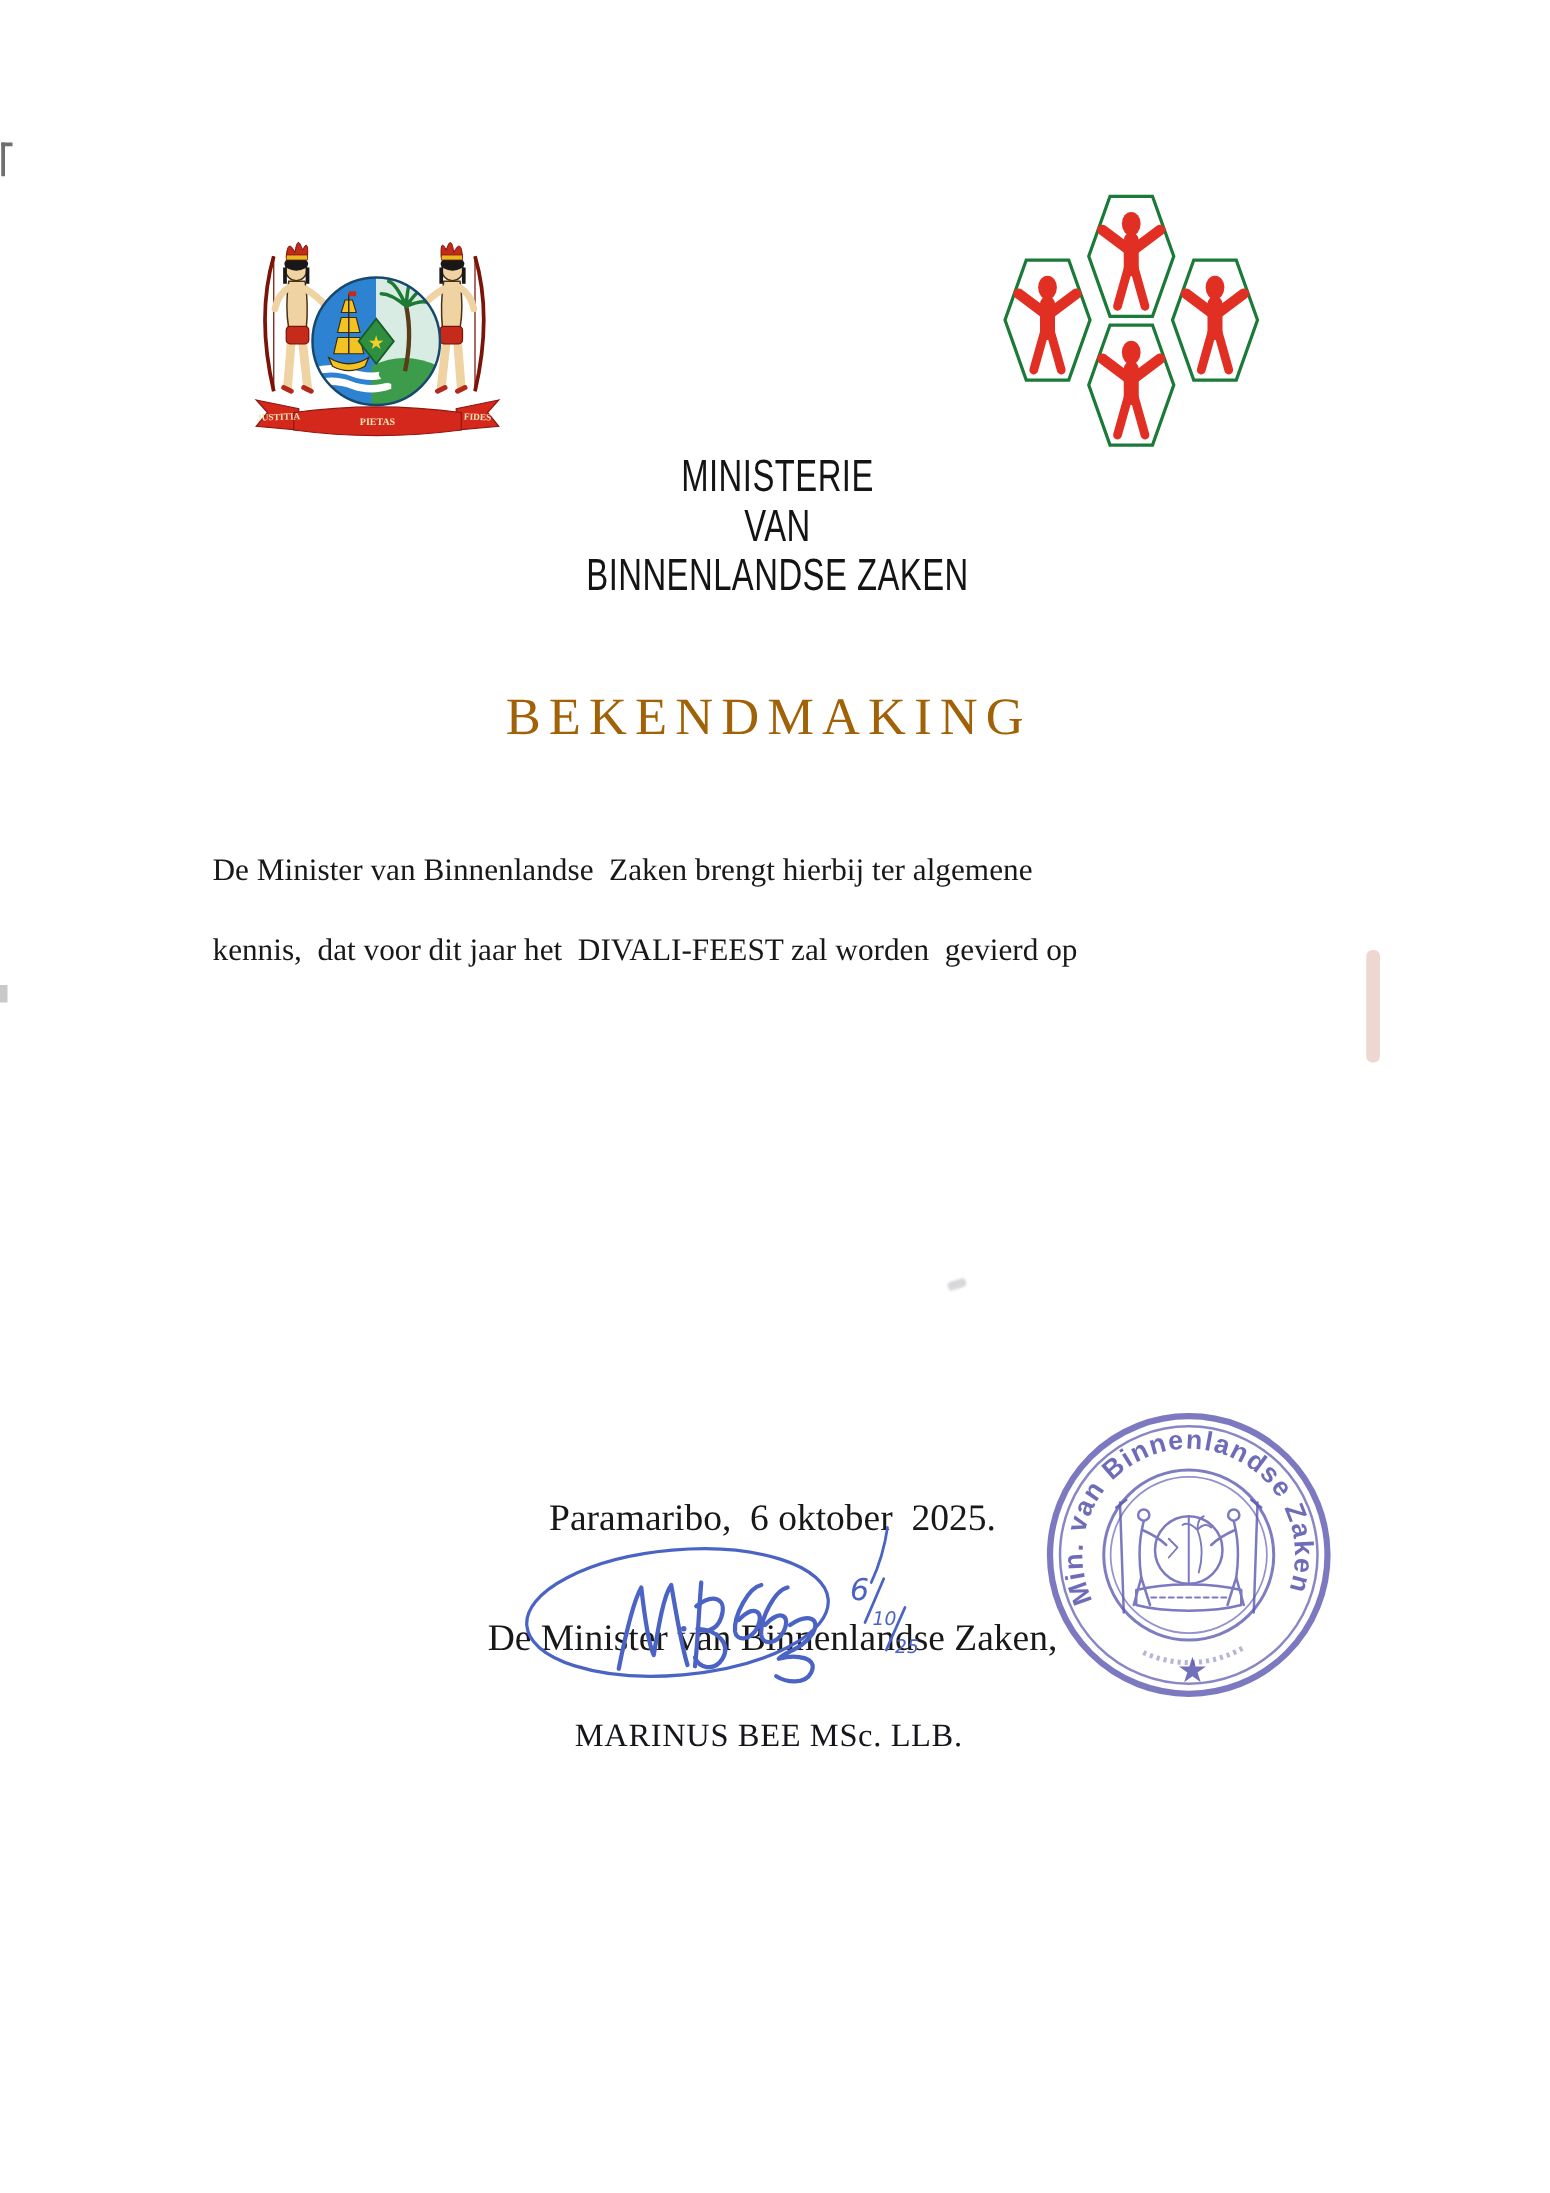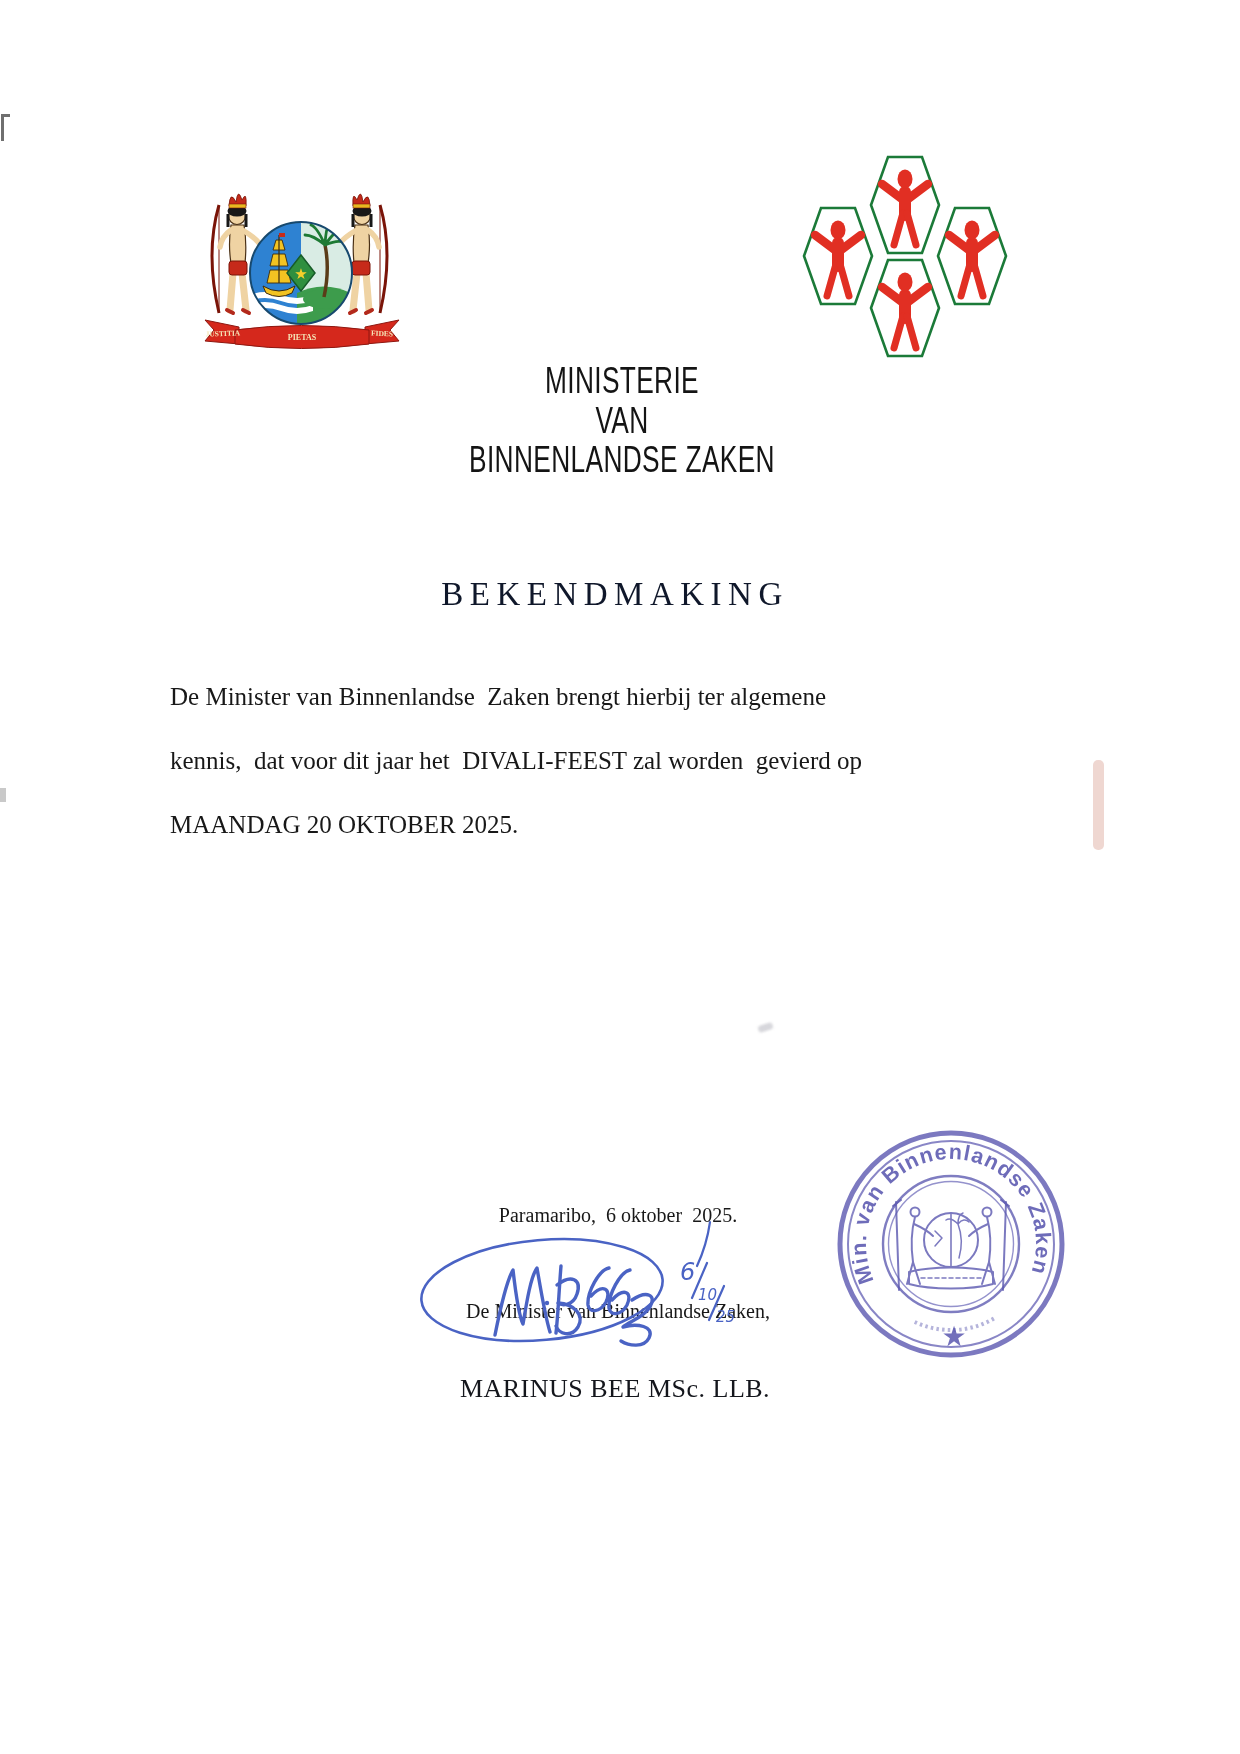--- a/index.html
+++ b/index.html
@@ -12,31 +12,31 @@
 
   .ministry-heading {
     left:322px; top:361px; width:600px;
     text-align:center;
     font-family:"Liberation Sans", sans-serif;
     font-size:36px; line-height:39.5px; color:#141414;
     transform:scaleX(0.73); transform-origin:50% 0;
     letter-spacing:0.5px; font-weight:500;
   }
   .announcement-title {
-    left:315px; top:576px; width:600px; text-align:center;
+    left:315px; top:550px; width:600px; text-align:center;
     font-family:"Liberation Serif", serif;
-    font-size:33px; letter-spacing:6.5px; color:#0f172a;
+    font-size:42px; letter-spacing:6.5px; color:#a16207;
   }
   .bodyline {
     left:170px; white-space:pre;
     font-size:25px; line-height:30px; color:#181818;
   }
   .closing-block {
     left:318px; top:1135px; width:600px; text-align:center;
-    white-space:pre; font-size:20px; line-height:32px; color:#181818;
+    white-space:pre; font-size:30px; line-height:32px; color:#181818;
   }
   .signatory-name {
     left:315px; top:1360px; width:600px; text-align:center;
     font-size:26px; color:#14161c; letter-spacing:0.5px;margin-top:14px;
   }
   .artifact-strip {
     left:1093px; top:760px; width:11px; height:90px;
     background:rgba(229,188,178,0.6); border-radius:5px;
   }
   .artifact-smudge {
@@ -164,21 +164,20 @@
   <div class="abs ministry-heading">
     <div>MINISTERIE</div>
     <div>VAN</div>
     <div>BINNENLANDSE ZAKEN</div>
   </div>
 
   <div class="abs announcement-title">BEKENDMAKING</div>
 
   <div class="abs bodyline" style="top:682px;">De Minister van Binnenlandse  Zaken brengt hierbij ter algemene</div>
   <div class="abs bodyline" style="top:746px;">kennis,  dat voor dit jaar het  DIVALI-FEEST zal worden  gevierd op</div>
-  <div class="abs bodyline" style="top:810px;">MAANDAG 20 OKTOBER 2025.</div>
 
   <div class="abs closing-block">
     <div>Paramaribo,  6 oktober  2025.</div>
     <div>De Minister van Binnenlandse Zaken,</div>
   </div>
 
   <svg class="abs" style="left:380px; top:1070px;" width="400" height="290" viewBox="0 0 400 290">
     <g fill="none" stroke="#4a63c4" stroke-linecap="round" stroke-linejoin="round">
 
       <ellipse cx="162" cy="220" rx="121" ry="50" stroke-width="2.6" transform="rotate(-5 162 220)"></ellipse>

